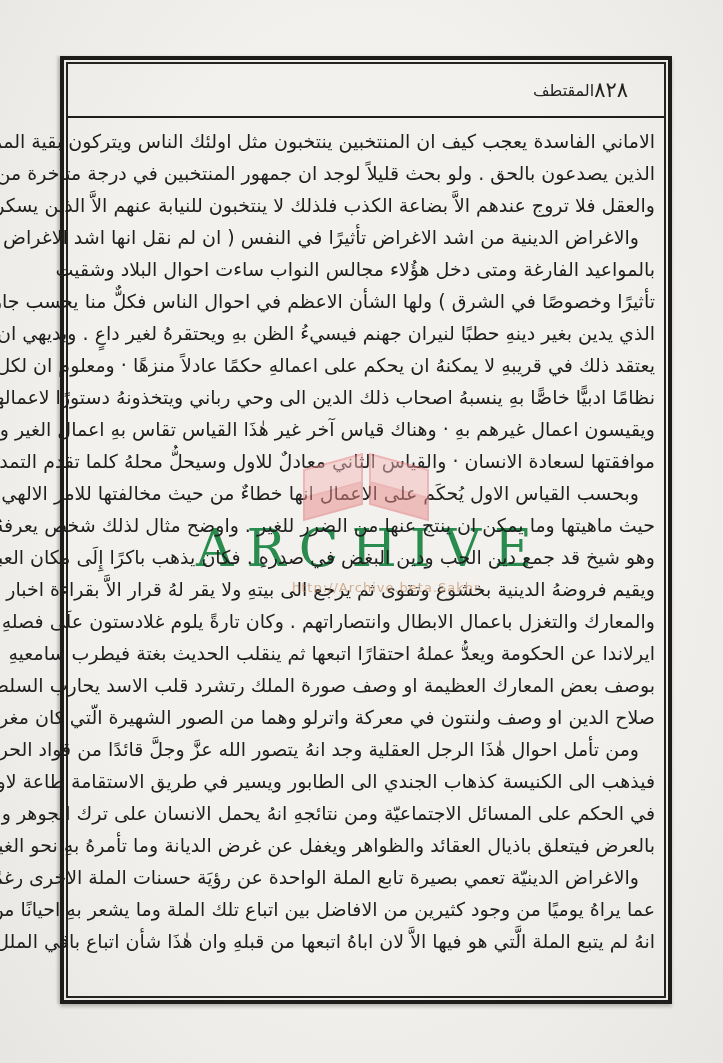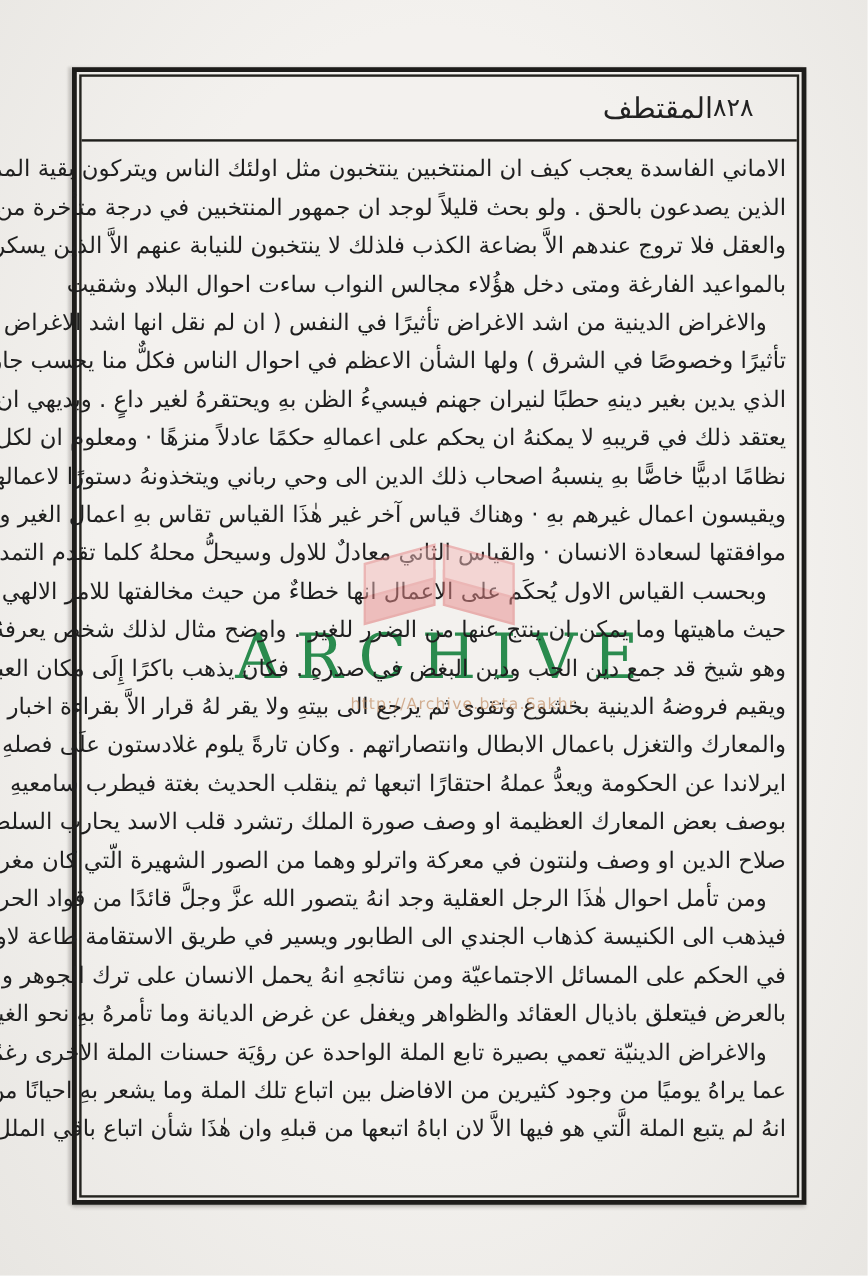--- a/index.html
+++ b/index.html
@@ -19,21 +19,21 @@
     position:absolute;inset:2px;border:2px solid #24231f;box-sizing:border-box;
     display:flex;flex-direction:column;
   }
   
   .header{
     direction:rtl;display:flex;align-items:center;height:52px;
     border-bottom:2px solid #1f1e1b;flex:0 0 auto;padding:0 2px;
   }
   .page-number{font-size:21px;padding-right:34px;letter-spacing:2px;}
   .page-title{flex:1;text-align:center;font-size:22px;font-weight:500;}
-  .journal-name{font-size:24px;padding-left:16px;font-weight:500;}
+  .journal-name{font-size:16px;padding-left:16px;font-weight:500;}
   
   .body-text{direction:rtl;padding:7px 9px 0;position:relative;z-index:1;}
   .bl{
     font-size:19px;height:32px;line-height:32px;white-space:nowrap;
     text-align:justify;text-align-last:justify;color:#1f1f1f;
   }
   .bl.end{text-align-last:right;}
   .bl.indent{padding-right:16px;}
   
   .wm-text{
@@ -60,22 +60,22 @@
 
       <div class="header">
         <div class="page-number">٨٢٨</div>
         <div class="journal-name">المقتطف</div>
       </div>
 
       <div class="body-text">
         <div class="bl">الاماني الفاسدة يعجب كيف ان المنتخبين ينتخبون مثل اولئك الناس ويتركون بقية المرشحين</div>
         <div class="bl">الذين يصدعون بالحق . ولو بحث قليلاً لوجد ان جمهور المنتخبين في درجة متأخرة من العلم</div>
         <div class="bl">والعقل فلا تروج عندهم الاَّ بضاعة الكذب فلذلك لا ينتخبون للنيابة عنهم الاَّ الذين يسكرونهم</div>
+        <div class="bl indent">والاغراض الدينية من اشد الاغراض تأثيرًا في النفس ( ان لم نقل انها اشد الاغراض</div>
         <div class="bl end">بالمواعيد الفارغة ومتى دخل هؤُلاء مجالس النواب ساءت احوال البلاد وشقيت</div>
-        <div class="bl indent">والاغراض الدينية من اشد الاغراض تأثيرًا في النفس ( ان لم نقل انها اشد الاغراض</div>
         <div class="bl">تأثيرًا وخصوصًا في الشرق ) ولها الشأن الاعظم في احوال الناس فكلٌّ منا يحسب جارهُ</div>
         <div class="bl">الذي يدين بغير دينهِ حطبًا لنيران جهنم فيسيءُ الظن بهِ ويحتقرهُ لغير داعٍ . وبديهي ان من</div>
         <div class="bl">يعتقد ذلك في قريبهِ لا يمكنهُ ان يحكم على اعمالهِ حكمًا عادلاً منزهًا · ومعلوم ان لكل دين</div>
         <div class="bl">نظامًا ادبيًّا خاصًّا بهِ ينسبهُ اصحاب ذلك الدين الى وحي رباني ويتخذونهُ دستورًا لاعمالهم</div>
         <div class="bl">ويقيسون اعمال غيرهم بهِ · وهناك قياس آخر غير هٰذَا القياس تقاس بهِ اعمال الغير وهو</div>
         <div class="bl">موافقتها لسعادة الانسان · والقياس الثاني معادلٌ للاول وسيحلُّ محلهُ كلما تقدم التمدن ·</div>
         <div class="bl indent">وبحسب القياس الاول يُحكَم على الاعمال انها خطاءٌ من حيث مخالفتها للامر الالهي لا من</div>
         <div class="bl">حيث ماهيتها وما يمكن ان ينتج عنها من الضرر للغير . واوضح مثال لذلك شخص يعرفهُ المؤلف</div>
         <div class="bl">وهو شيخ قد جمع دين الحب ودين البغض في صدرهِ . فكان يذهب باكرًا إِلَى مكان العبادة</div>
         <div class="bl">ويقيم فروضهُ الدينية بخشوع وتقوى ثم يرجع الى بيتهِ ولا يقر لهُ قرار الاَّ بقراءة اخبار الحروب</div>

